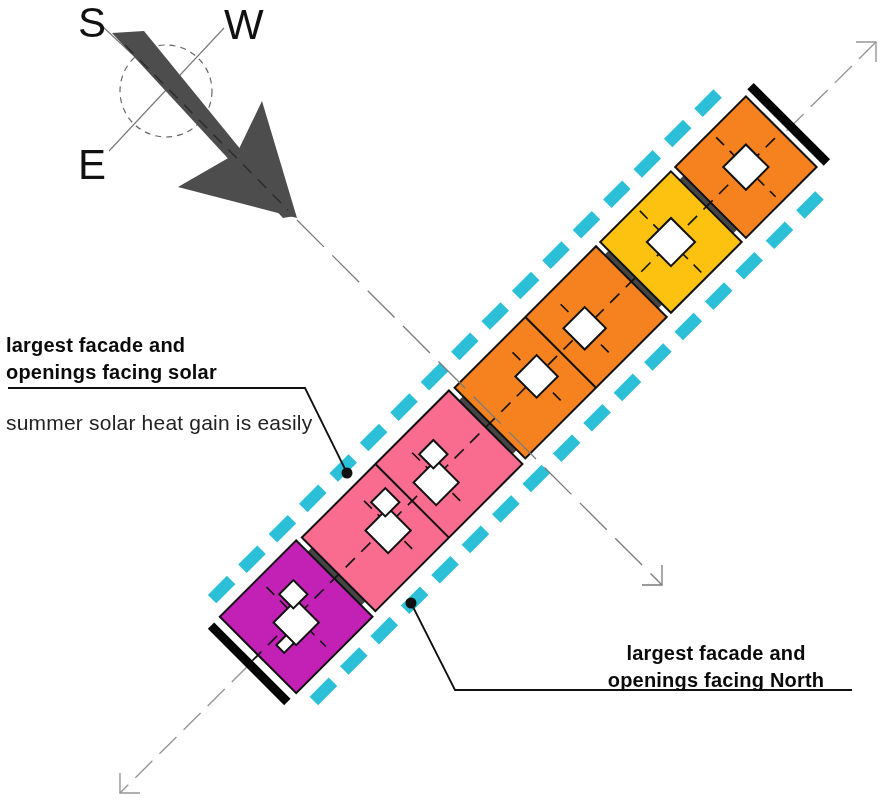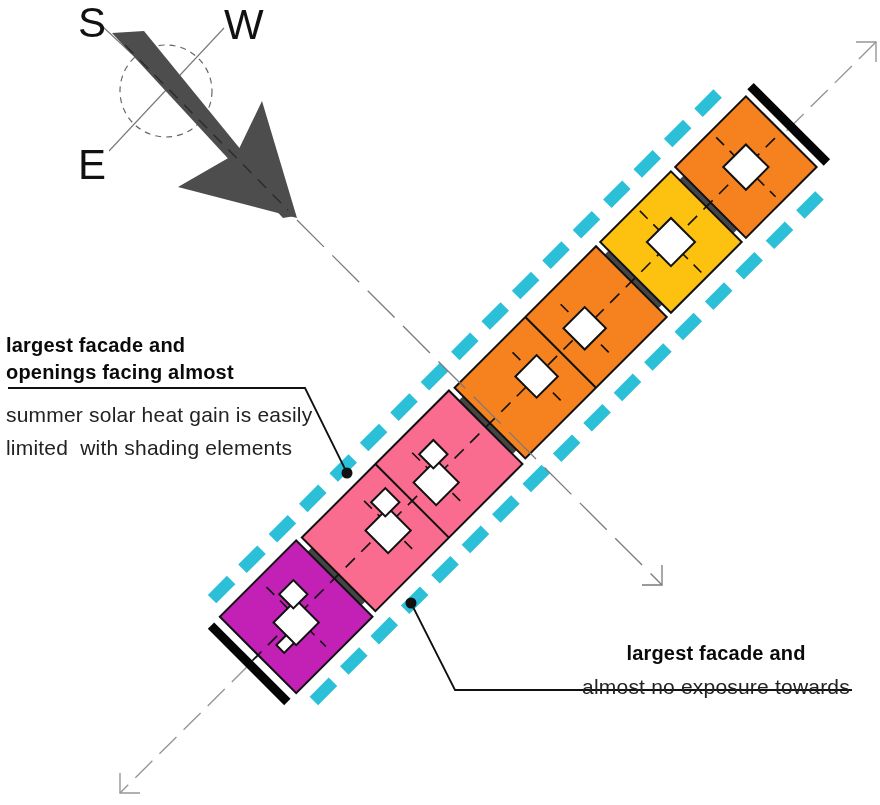--- a/index.html
+++ b/index.html
@@ -8,21 +8,21 @@
     font-family:"Liberation Sans","DejaVu Sans",sans-serif;
   }
   .stage svg{position:absolute;left:0;top:0;}
   .lbl{position:absolute;color:#111;line-height:1;}
   .dir{font-size:42px;font-weight:400;}
   .north-lbl{font-size:33px;font-weight:400;letter-spacing:2px;}
   .ann{position:absolute;}
   .ann .t{display:block;font-weight:bold;font-size:20px;line-height:27px;color:#0a0a0a;letter-spacing:0.2px;}
   .ann .b{display:block;font-size:21px;line-height:25px;color:#222;white-space:pre;letter-spacing:0.2px;}
   .ann-south{left:6px;top:332px;width:330px;text-align:left;}
-  .ann-south .b{margin-top:8px;}
+  .ann-south .b{margin-top:16px;}
   .ann-south .gap{display:block;height:8px;}
   .ann-north{left:556px;top:640px;width:320px;text-align:center;}
   .ann-north .gap{display:block;height:7px;}
 </style>
 </head>
 <body>
 
 <div class="stage">
 
   <svg width="880" height="805" viewBox="0 0 880 805">
@@ -106,25 +106,24 @@
       <circle cx="411" cy="603" r="5.5" fill="#111"></circle>
     </g>
   </svg>
 
   <div class="lbl dir" style="left:78px;top:2px;">S</div>
   <div class="lbl dir" style="left:224px;top:4px;">W</div>
   <div class="lbl dir" style="left:78px;top:144px;">E</div>
 
   <div class="ann ann-south">
     <span class="t">largest facade and</span>
-    <span class="t">openings facing almost</span>
+    <span class="t">openings facing solar</span>
     <span class="gap"></span>
     <span class="b">summer solar heat gain is easily</span>
-    <span class="b">limited  with shading elements</span>
   </div>
 
   <div class="ann ann-north">
     <span class="t">largest facade and</span>
+    <span class="t">openings facing North</span>
     <span class="gap"></span>
-    <span class="b">almost no exposure towards</span>
   </div>
 
 </div>
 
 </body></html>

